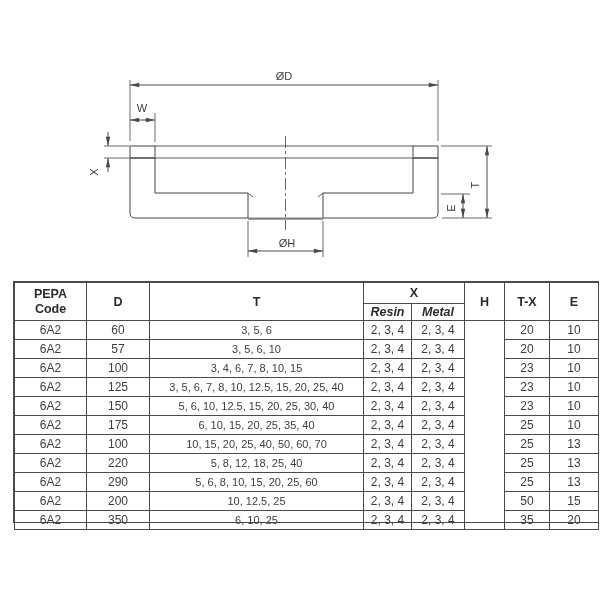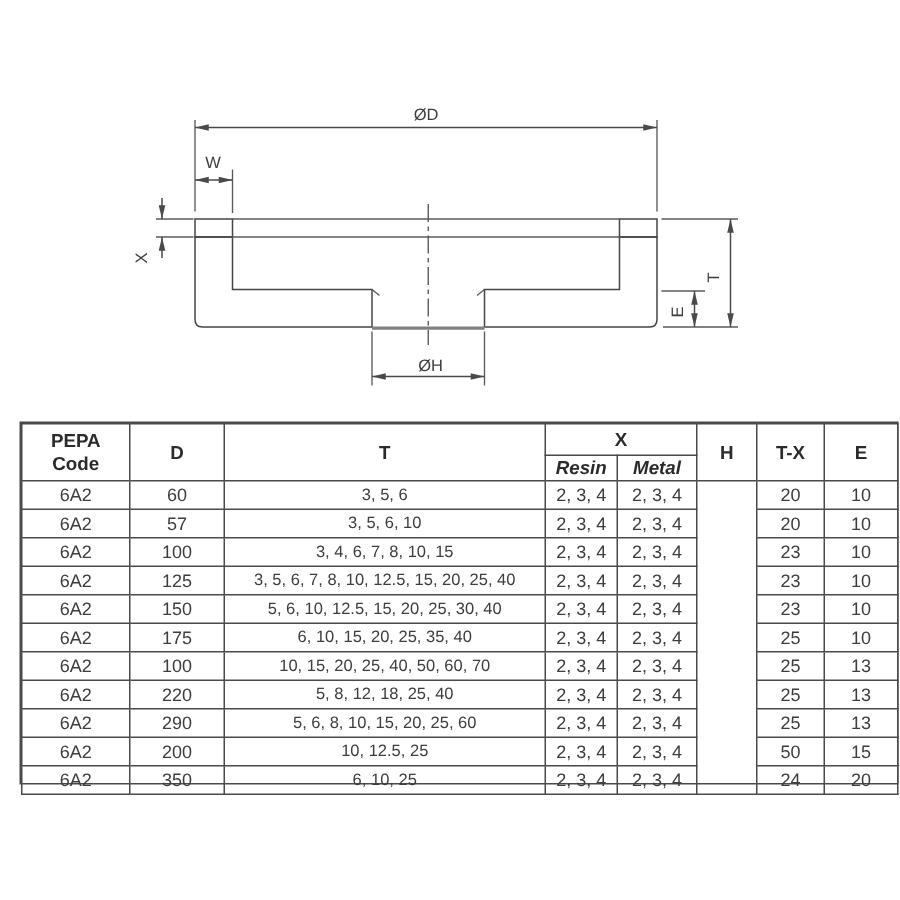--- a/index.html
+++ b/index.html
@@ -210,18 +210,18 @@
           <td>2, 3, 4</td>
           <td>50</td>
           <td>15</td>
         </tr>
         <tr>
           <td>6A2</td>
           <td>350</td>
           <td class="col-t">6, 10, 25</td>
           <td>2, 3, 4</td>
           <td>2, 3, 4</td>
-          <td>24</td>
+          <td>35</td>
           <td>20</td>
         </tr>
       </tbody>
   </table>
 </div>
 
 </body></html>

